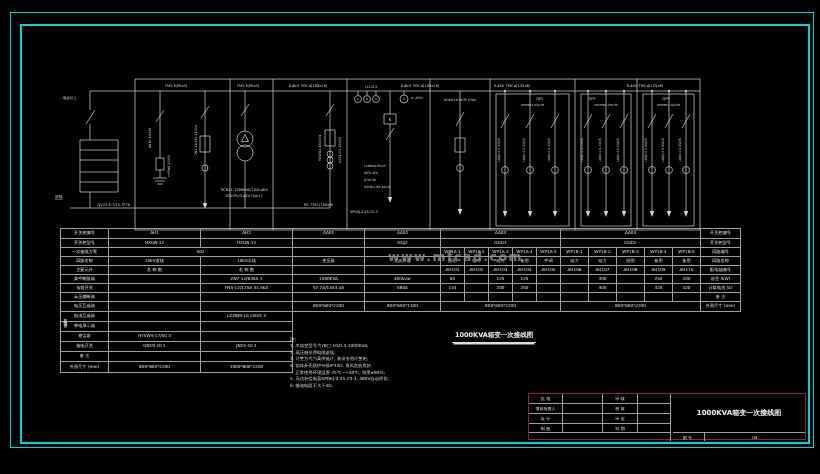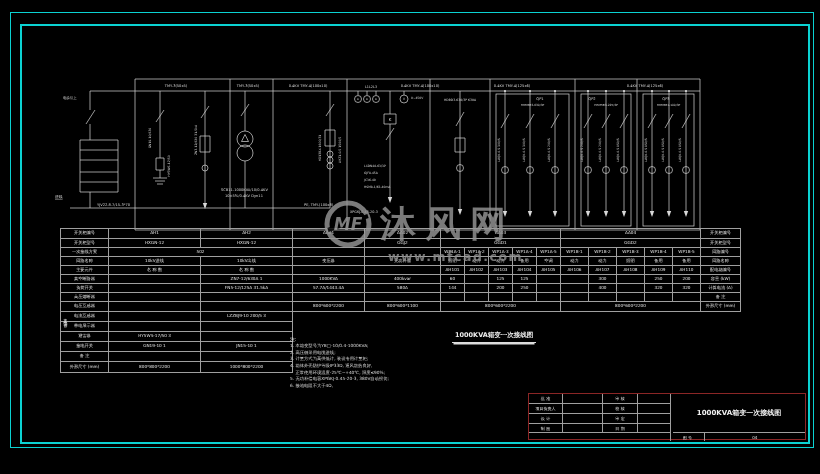--- a/index.html
+++ b/index.html
@@ -351,23 +351,15 @@
       <div class="tbc"></div>
     </div>
     <div id="tb-title">1000KVA箱变一次接线图</div>
     <div id="tb-bottom">
       <div class="tbb" style="width:142px"></div>
       <div class="tbb" style="width:33px">图 号</div>
       <div class="tbb" style="width:101px;border-right:none">04</div>
     </div>
   </div>
 
-  <div id="wm">
-    <svg width="52" height="52" viewBox="0 0 52 52">
-      <circle cx="26" cy="26" r="21" stroke="#959595" stroke-width="5" fill="none"></circle>
-      <path d="M6 32 L46 18" stroke="#000" stroke-width="4" fill="none"></path>
-      <text x="26" y="32" text-anchor="middle" font-size="17" font-style="italic" font-weight="bold" fill="#959595">MF</text>
-    </svg>
-    <div id="wm-big">沐风网</div>
-  </div>
   <div id="wm-url">www.mfcad.com</div>
 
 </div>
 
 </body></html>

